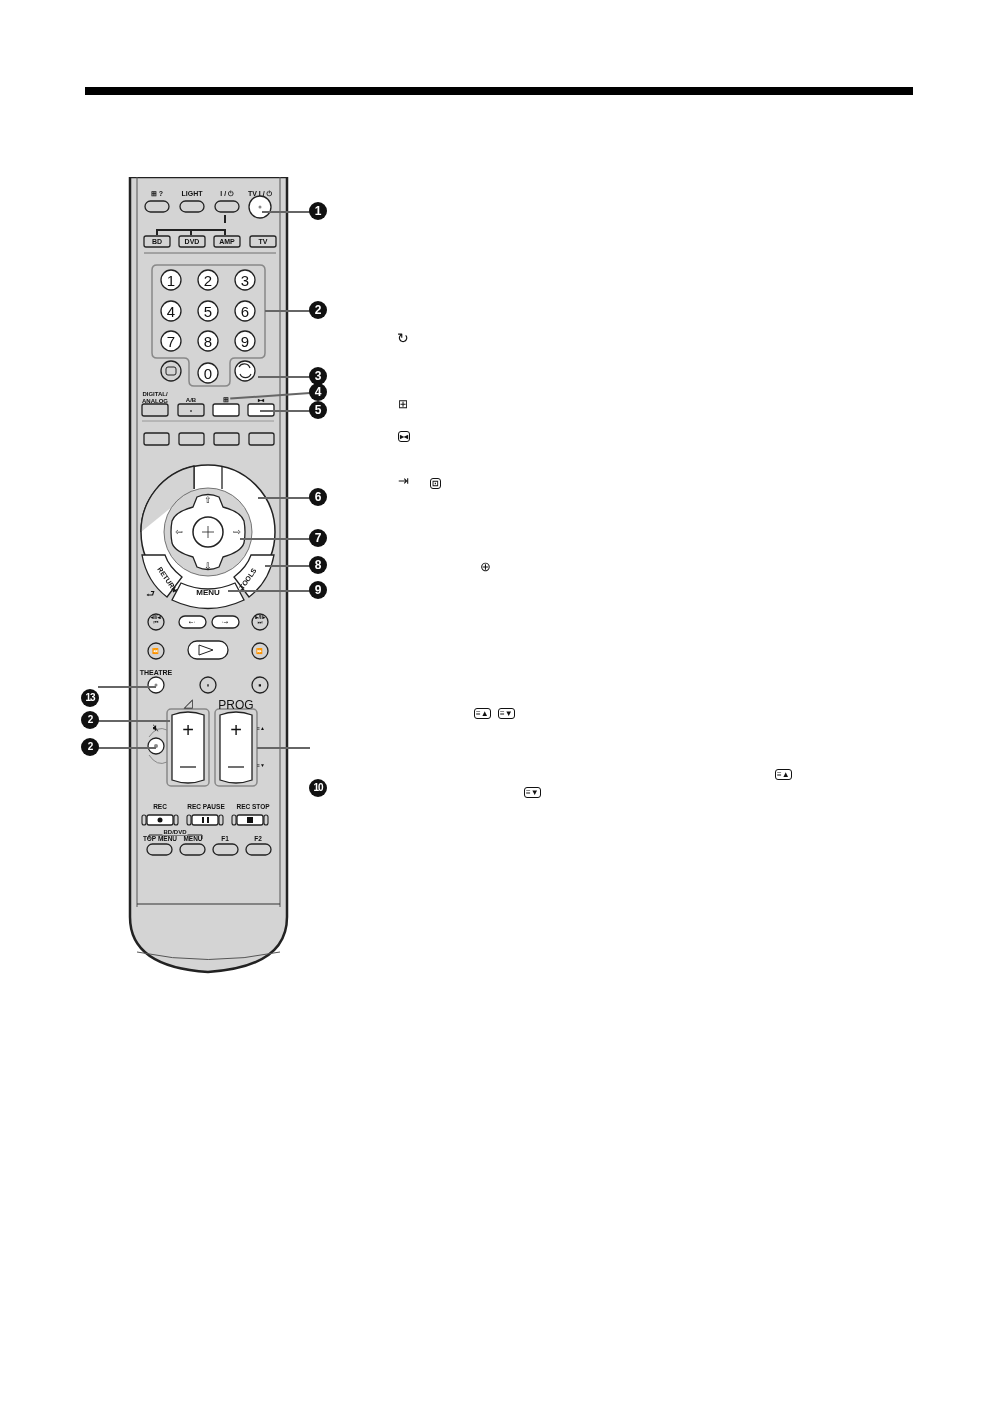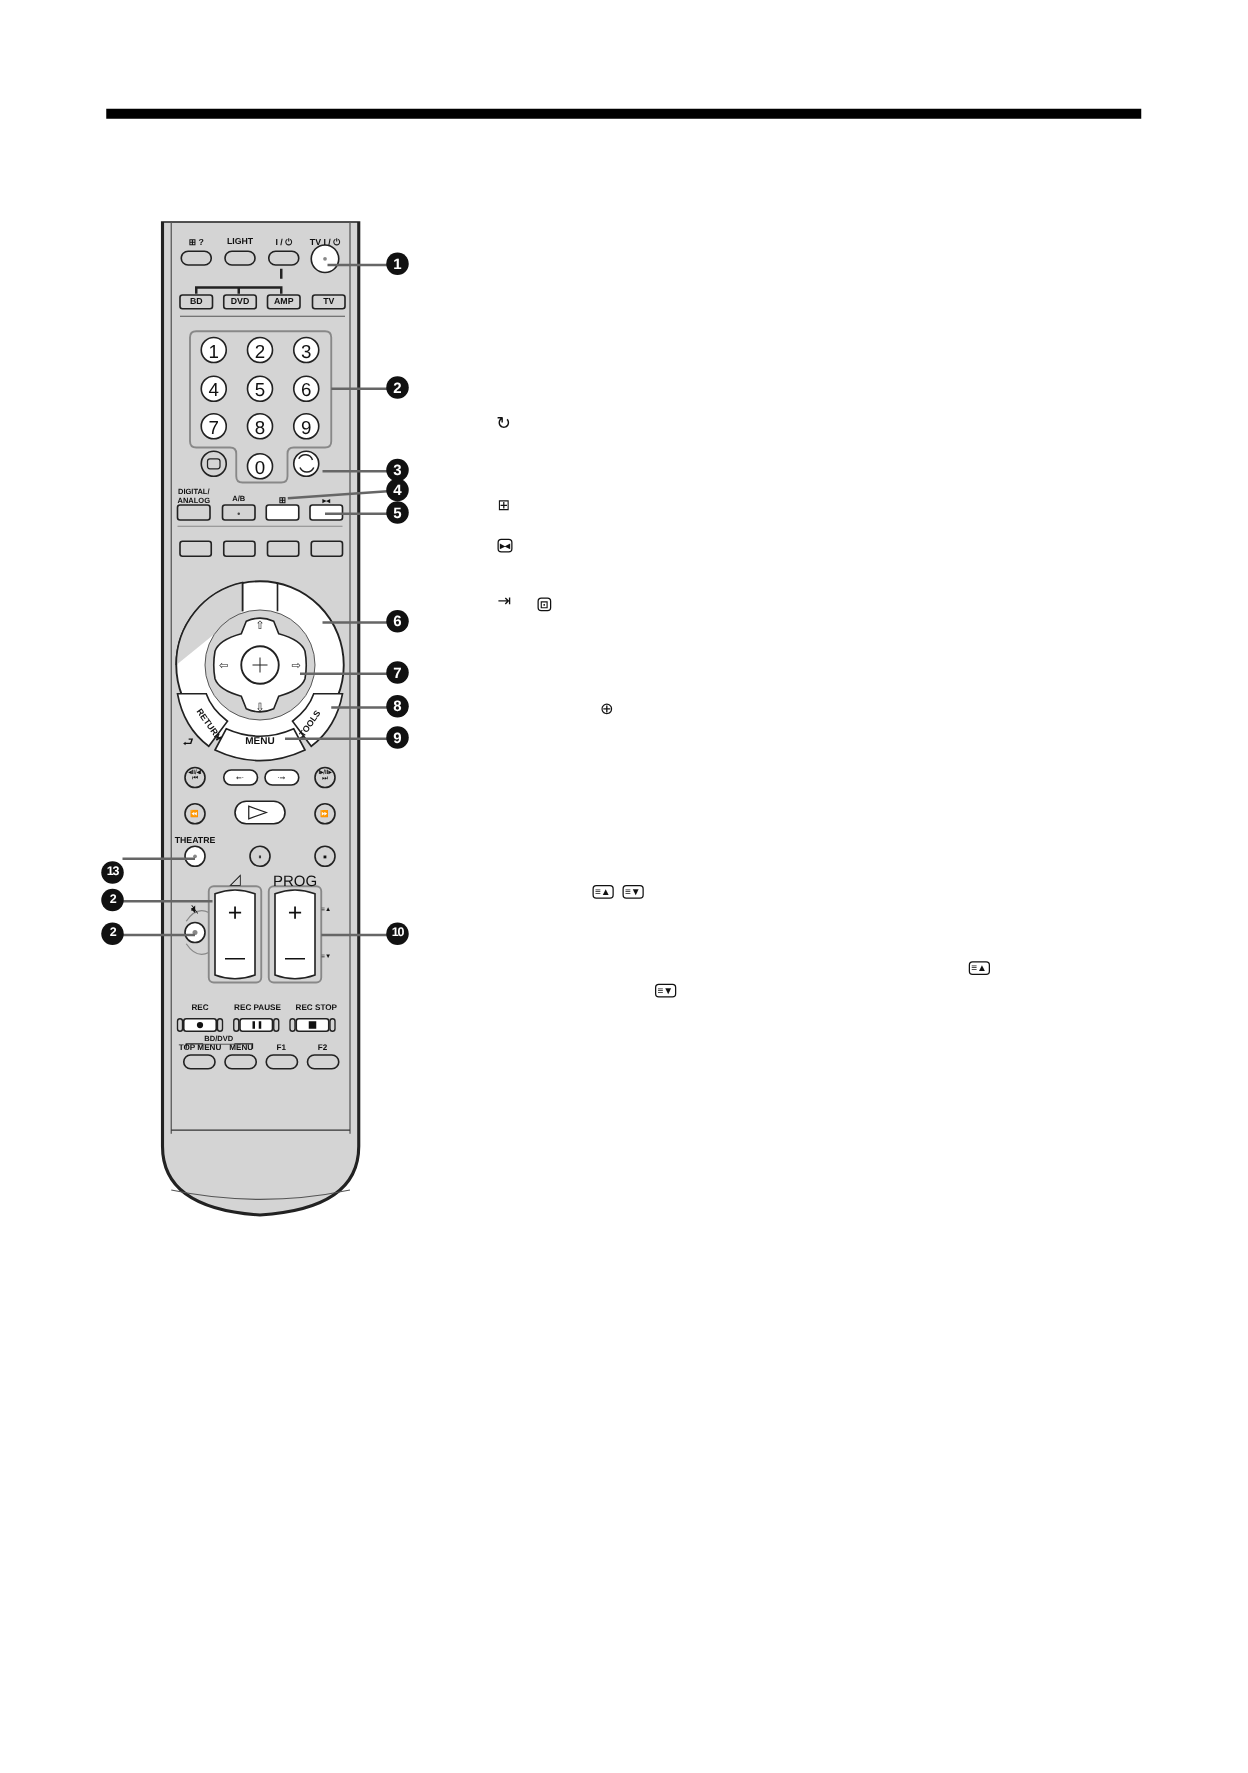--- a/index.html
+++ b/index.html
@@ -226,21 +226,21 @@
 <div class="callout" style="left:309px;top:401px;">5</div>
 <div class="lead" style="left:258px;top:497px;width:52px;"></div>
 <div class="callout" style="left:309px;top:488px;">6</div>
 <div class="lead" style="left:240px;top:538px;width:70px;"></div>
 <div class="callout" style="left:309px;top:529px;">7</div>
 <div class="lead" style="left:265px;top:565px;width:45px;"></div>
 <div class="callout" style="left:309px;top:556px;">8</div>
 <div class="lead" style="left:228px;top:590px;width:82px;"></div>
 <div class="callout" style="left:309px;top:581px;">9</div>
 <div class="lead" style="left:257px;top:747px;width:53px;"></div>
-<div class="callout two" style="left:309px;top:738px;">10</div>
+<div class="callout two" style="left:309px;top:779px;">10</div>
 
 <div class="lead" style="left:98px;top:686px;width:58px;"></div>
 <div class="callout two" style="left:81px;top:642px;margin-top:47px;">13</div>
 <div class="lead" style="left:98px;top:720px;width:72px;"></div>
 <div class="callout two" style="left:81px;top:711px;">2</div>
 <div class="lead" style="left:98px;top:747px;width:58px;"></div>
 <div class="callout two" style="left:81px;top:738px;">2</div>
 
 <div class="ico" style="left:397px;top:331px;font-size:14px;">↻</div>
 <div class="ico" style="left:398px;top:397px;font-size:12px;">⊞</div>

